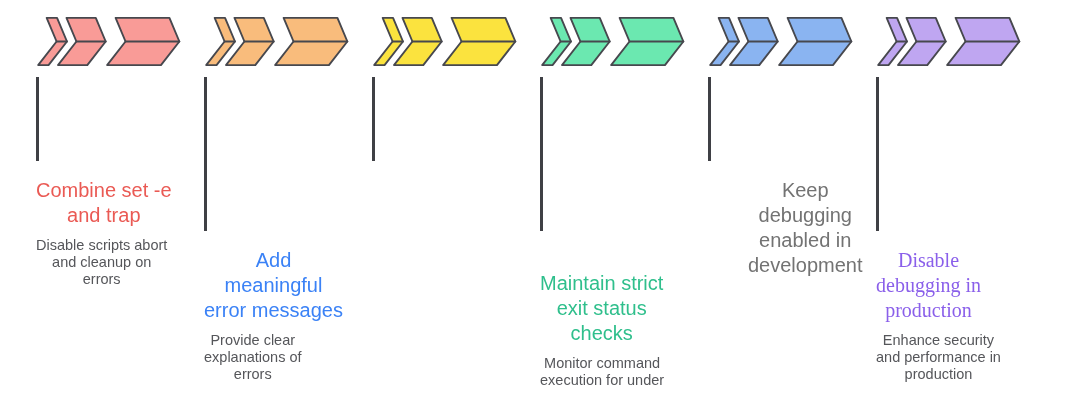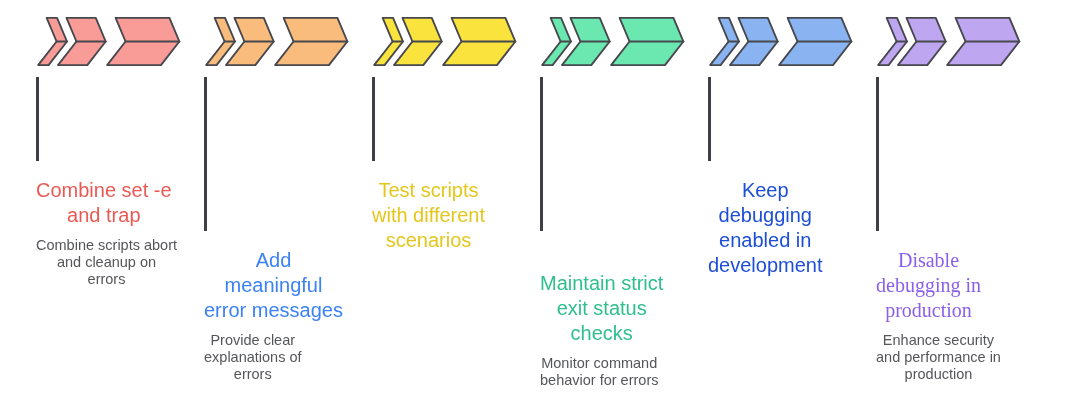--- a/index.html
+++ b/index.html
@@ -70,21 +70,21 @@
         <line x1="19.5" y1="25" x2="30.5" y2="25"></line>
         <polygon points="30,0 61,0 71.5,25 52,50 21,50 40.5,25"></polygon>
         <line x1="40.5" y1="25" x2="71.5" y2="25"></line>
         <polygon points="82,0 139,0 149.5,25 130,50 73,50 92.5,25"></polygon>
         <line x1="92.5" y1="25" x2="149.5" y2="25"></line>
       </g>
     </svg>
     <div class="connector short"></div>
     <div class="title" style="color: rgb(234, 90, 84);">Combine set -e
 and trap</div>
-    <div class="desc">Combine scripts abort
+    <div class="desc">Disable scripts abort
 and cleanup on
 errors</div>
   </div>
 
   <div class="col">
     <svg class="chevrons" width="146" height="51" viewBox="-2 -2 154 54">
       <g fill="#F9BC7C">
         <polygon points="9,0 20,0 30.5,25 11,50 0,50 19.5,25"></polygon>
         <line x1="19.5" y1="25" x2="30.5" y2="25"></line>
         <polygon points="30,0 61,0 71.5,25 52,50 21,50 40.5,25"></polygon>
@@ -107,57 +107,54 @@
       <g fill="#FBE33E">
         <polygon points="9,0 20,0 30.5,25 11,50 0,50 19.5,25"></polygon>
         <line x1="19.5" y1="25" x2="30.5" y2="25"></line>
         <polygon points="30,0 61,0 71.5,25 52,50 21,50 40.5,25"></polygon>
         <line x1="40.5" y1="25" x2="71.5" y2="25"></line>
         <polygon points="82,0 139,0 149.5,25 130,50 73,50 92.5,25"></polygon>
         <line x1="92.5" y1="25" x2="149.5" y2="25"></line>
       </g>
     </svg>
     <div class="connector short"></div>
-    <div class="title" style="color: rgb(228, 199, 28);">Test scripts
-with different
-scenarios</div>
   </div>
 
   <div class="col">
     <svg class="chevrons" width="146" height="51" viewBox="-2 -2 154 54">
       <g fill="#6BE8B0">
         <polygon points="9,0 20,0 30.5,25 11,50 0,50 19.5,25"></polygon>
         <line x1="19.5" y1="25" x2="30.5" y2="25"></line>
         <polygon points="30,0 61,0 71.5,25 52,50 21,50 40.5,25"></polygon>
         <line x1="40.5" y1="25" x2="71.5" y2="25"></line>
         <polygon points="82,0 139,0 149.5,25 130,50 73,50 92.5,25"></polygon>
         <line x1="92.5" y1="25" x2="149.5" y2="25"></line>
       </g>
     </svg>
     <div class="connector long"></div>
     <div class="title" style="color: rgb(47, 191, 140); margin-top: 40px;">Maintain strict
 exit status
 checks</div>
     <div class="desc">Monitor command
-behavior for errors</div>
+execution for under</div>
   </div>
 
   <div class="col">
     <svg class="chevrons" width="146" height="51" viewBox="-2 -2 154 54">
       <g fill="#8AB4F1">
         <polygon points="9,0 20,0 30.5,25 11,50 0,50 19.5,25"></polygon>
         <line x1="19.5" y1="25" x2="30.5" y2="25"></line>
         <polygon points="30,0 61,0 71.5,25 52,50 21,50 40.5,25"></polygon>
         <line x1="40.5" y1="25" x2="71.5" y2="25"></line>
         <polygon points="82,0 139,0 149.5,25 130,50 73,50 92.5,25"></polygon>
         <line x1="92.5" y1="25" x2="149.5" y2="25"></line>
       </g>
     </svg>
     <div class="connector short"></div>
-    <div class="title" style="color: #1d4ed8;">Keep
+    <div class="title" style="color: #737373; margin-left: 40px;">Keep
 debugging
 enabled in
 development</div>
   </div>
 
   <div class="col">
     <svg class="chevrons" width="146" height="51" viewBox="-2 -2 154 54">
       <g fill="#BFA6F1">
         <polygon points="9,0 20,0 30.5,25 11,50 0,50 19.5,25"></polygon>
         <line x1="19.5" y1="25" x2="30.5" y2="25"></line>

